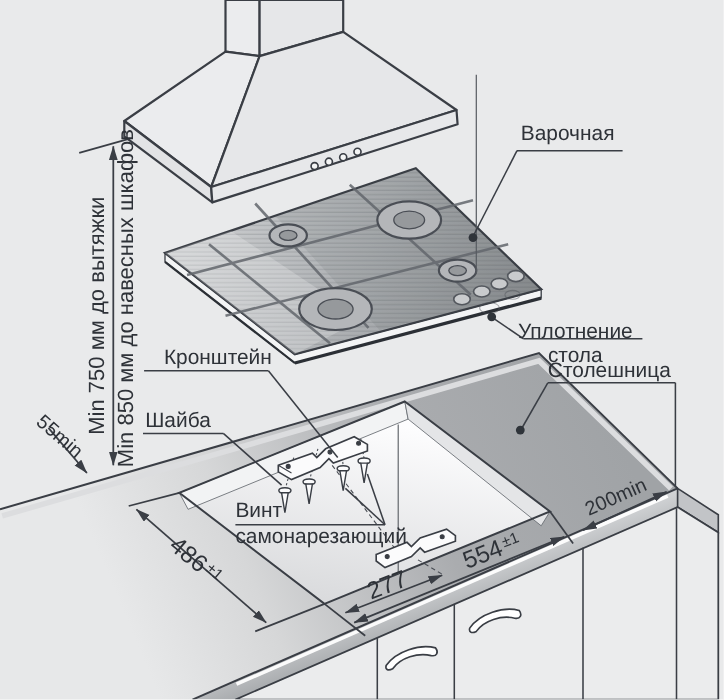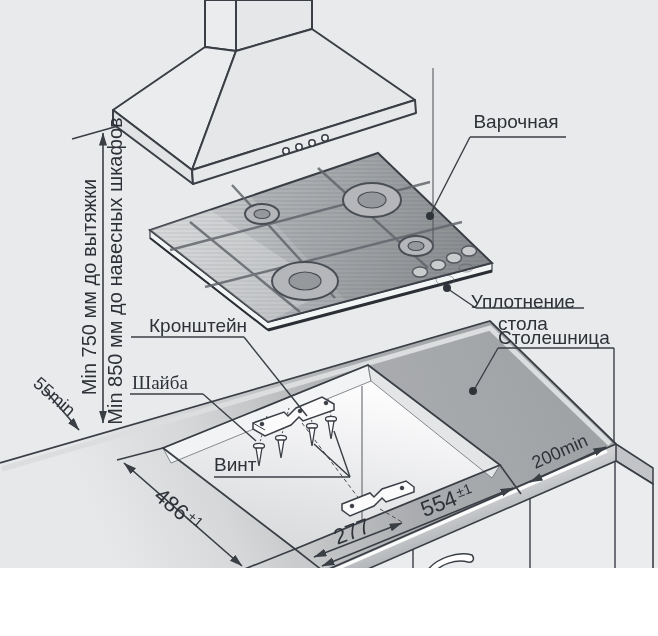--- a/index.html
+++ b/index.html
@@ -1,17 +1,17 @@
 <!DOCTYPE html>
 <html><head>
 <meta charset="utf-8">
 <style>
   html,body{margin:0;padding:0;}
   .stage{
-    position:relative;width:658px;height:568px;overflow:hidden;
+    position:relative;width:658px;height:636px;overflow:hidden;
     background:#e9eaeb;
     font-family:"Liberation Sans","DejaVu Sans",sans-serif;
     color:#2e3238;
   }
   .stage svg{position:absolute;left:0;top:0;}
   .lbl{position:absolute;line-height:22px;font-size:19px;white-space:nowrap;}
   .dimtxt{position:absolute;font-size:22px;white-space:nowrap;transform-origin:center center;}
   .dimtxt .tol{font-size:14px;vertical-align:6px;margin-left:2px;}
   .rot{position:absolute;white-space:nowrap;transform-origin:center center;}
 </style>
@@ -221,24 +221,25 @@
 
   <div class="lbl" style="left:462px;top:291px;width:122px;text-align:center;">
     <div>Уплотнение</div>
     <div>стола</div>
   </div>
 
   <div class="lbl" style="left:498px;top:327px;text-align:center;">Столешница</div>
 
   <div class="lbl" style="left:133px;top:315px;margin-left:16px;">Кронштейн</div>
 
-  <div class="lbl" style="left:132px;top:372px;font-family:Liberation Serif, serif;">Шайба</div>
+  <div class="lbl" style="left:132px;top:372px;">Шайба</div>
 
   <div class="lbl" style="left:214px;top:454px;">
     <div>Винт</div>
+    <div style="margin-top:2px;">самонарезающий</div>
   </div>
 
   <div class="rot" style="left:89px;top:287px;font-size:20px;transform:translate(-50%,-50%) rotate(-90deg);">Min 750 мм до вытяжки</div>
 
   <div class="rot" style="left:115px;top:271px;font-size:20px;transform:translate(-50%,-50%) rotate(-90deg);">Min 850 мм до навесных шкафов</div>
 
   <div class="rot" style="left:54px;top:397px;font-size:18px;transform:translate(-50%,-50%) rotate(41deg);">55min</div>
 
   <div class="rot" style="left:560px;top:452px;font-size:18px;transform:translate(-50%,-50%) rotate(-24deg);">200min</div>
 

